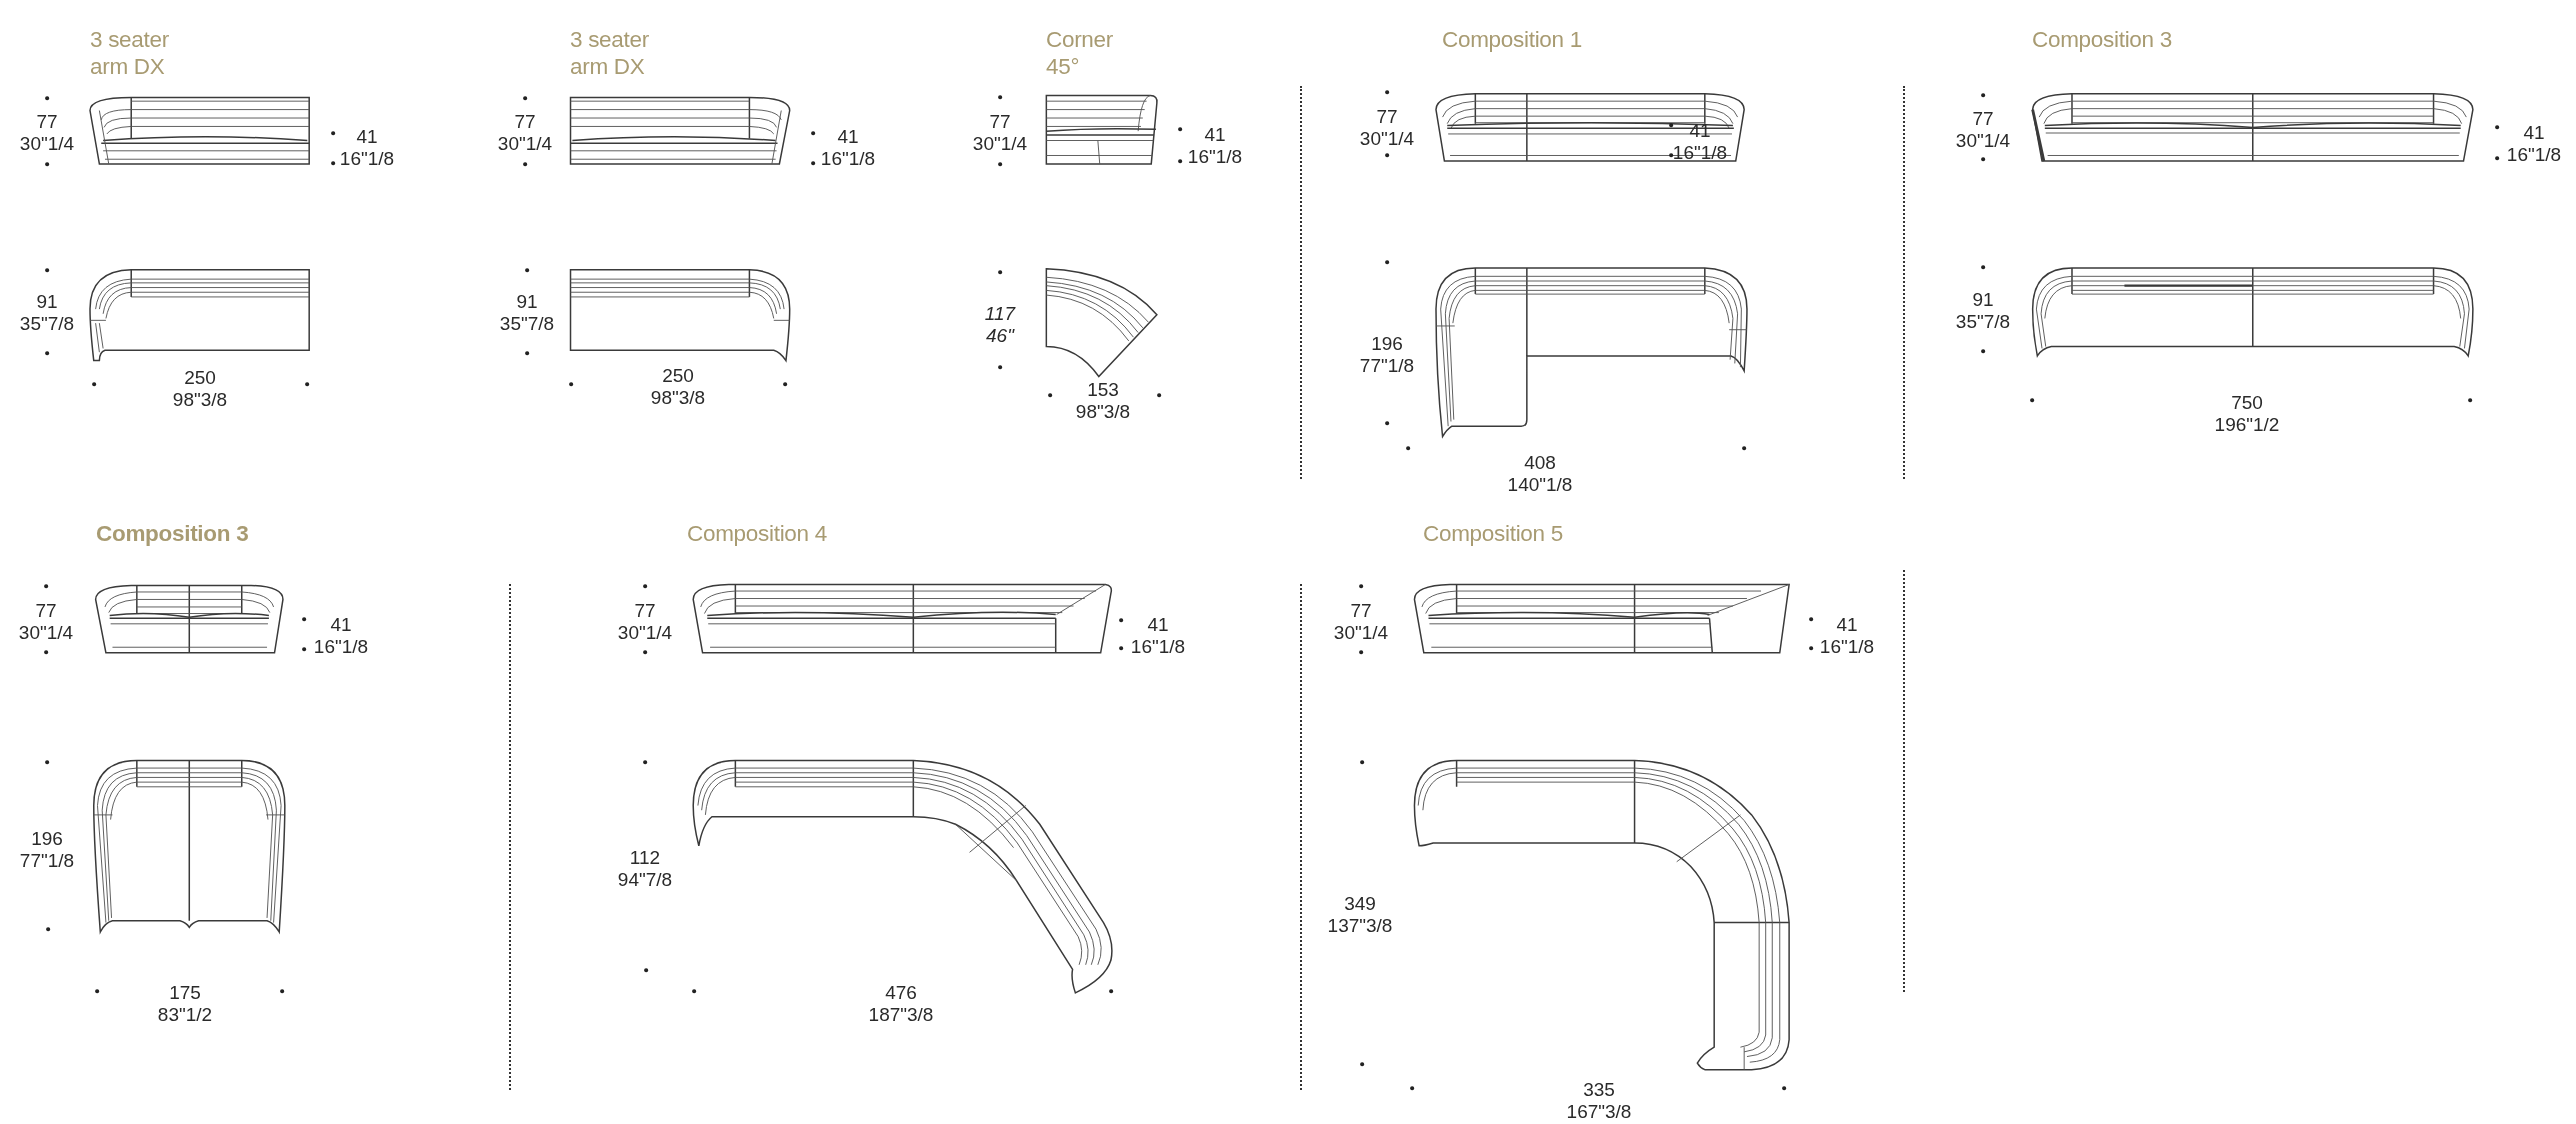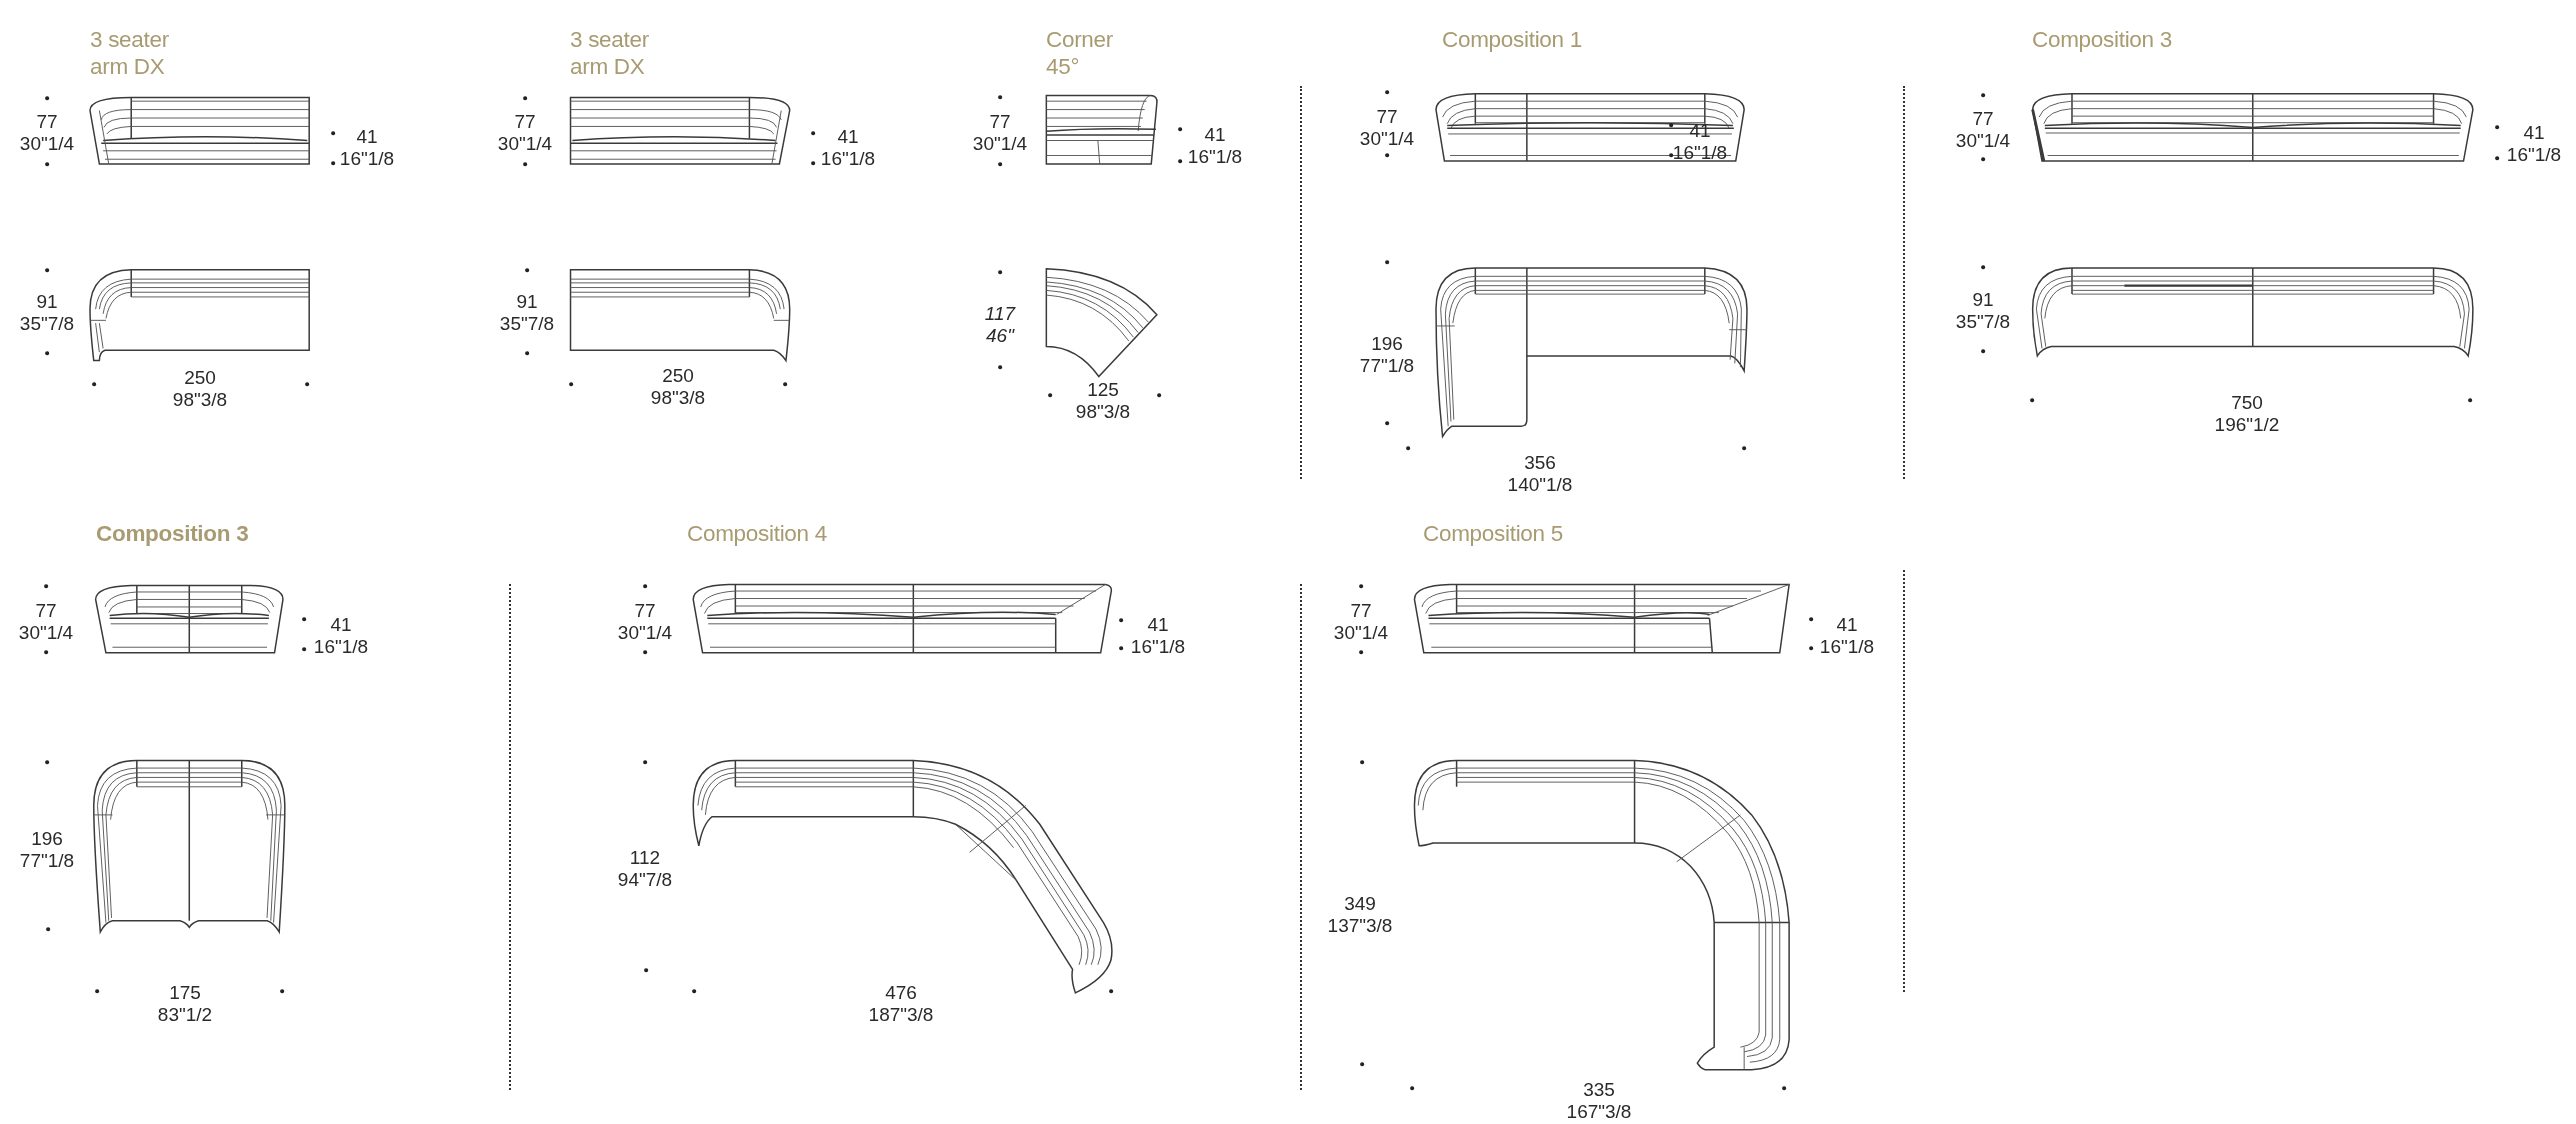--- a/index.html
+++ b/index.html
@@ -242,21 +242,21 @@
     </div>
   <div class="dot" style="left:1000px; top:272px;"></div>
   <div class="dot" style="left:1000px; top:367px;"></div>
   <div class="dim" style="left:1000px; top:303px;font-style:italic;">
       <span>117</span>
       <span>46"</span>
     </div>
   <div class="dot" style="left:1050px; top:395px;"></div>
   <div class="dot" style="left:1159px; top:395px;"></div>
   <div class="dim" style="left:1103px; top:379px;">
-      <span>125</span>
+      <span>153</span>
       <span>98"3/8</span>
     </div>
 
   <div class="title" style="left:1442px; top:26px;">
     <div>Composition 1</div>
   </div>
   <div class="dot" style="left:1387px; top:92px;"></div>
   <div class="dot" style="left:1387px; top:155px;"></div>
   <div class="dim" style="left:1387px; top:106px;">
       <span>77</span>
@@ -270,21 +270,21 @@
     </div>
   <div class="dot" style="left:1387px; top:262px;"></div>
   <div class="dot" style="left:1387px; top:423px;"></div>
   <div class="dim" style="left:1387px; top:333px;">
       <span>196</span>
       <span>77"1/8</span>
     </div>
   <div class="dot" style="left:1408px; top:448px;"></div>
   <div class="dot" style="left:1744px; top:448px;"></div>
   <div class="dim" style="left:1540px; top:452px;">
-      <span>356</span>
+      <span>408</span>
       <span>140"1/8</span>
     </div>
 
   <div class="title" style="left:2032px; top:26px;">
     <div>Composition 3</div>
   </div>
   <div class="dot" style="left:1983px; top:95px;"></div>
   <div class="dot" style="left:1983px; top:159px;"></div>
   <div class="dim" style="left:1983px; top:108px;">
       <span>77</span>

